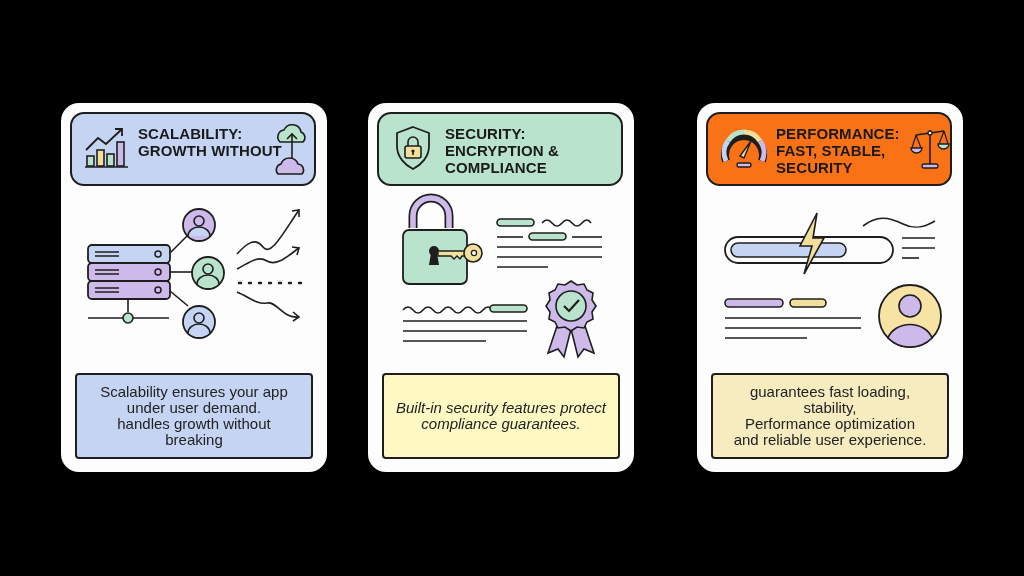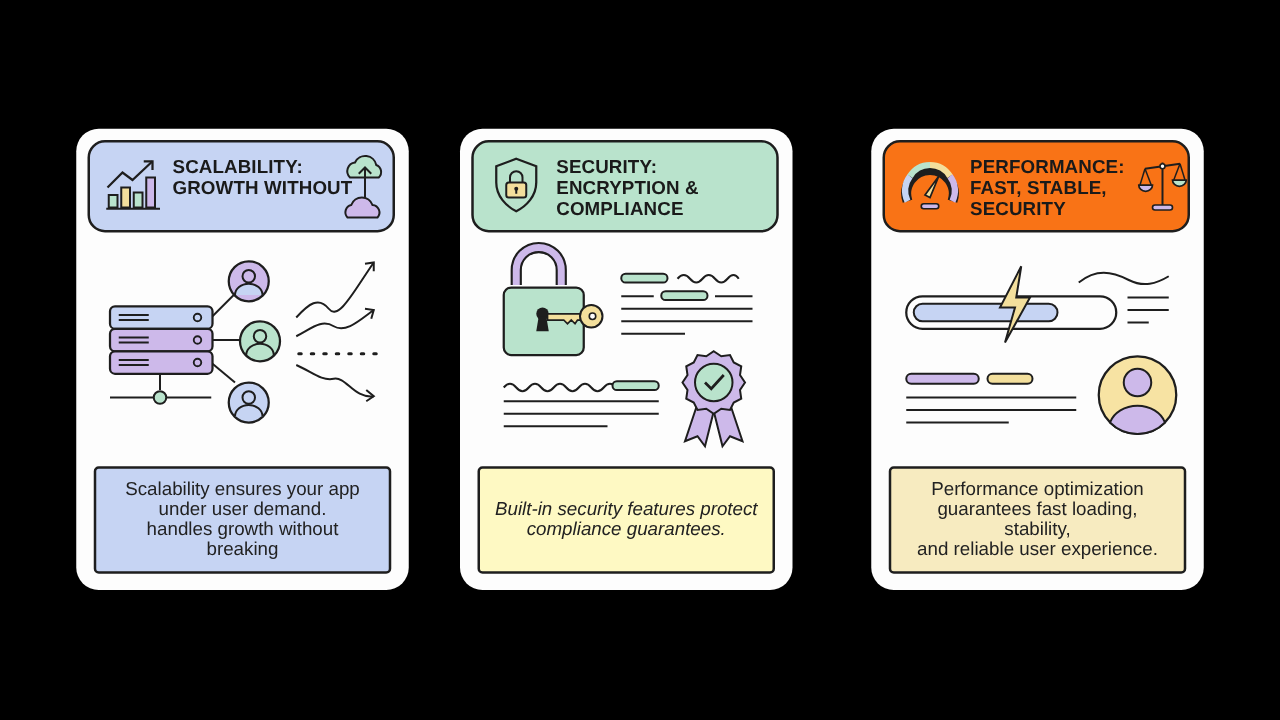--- a/index.html
+++ b/index.html
@@ -248,18 +248,18 @@
 
     <g>
       <circle cx="213" cy="123" r="31" fill="#f7e3a3" stroke="#1e1e1e" stroke-width="1.8"></circle>
       <circle cx="213" cy="113" r="11" fill="#cdb9ea" stroke="#1e1e1e" stroke-width="1.6"></circle>
       <path d="M191,145 a23,19 0 0 1 44,0 a31,31 0 0 1 -44,0 z" fill="#cdb9ea" stroke="#1e1e1e" stroke-width="1.6"></path>
     </g>
   </svg>
 
   <div class="desc">
     <div>
+      <span>guarantees fast loading, stability,</span>
       <span>Performance optimization</span>
-      <span>guarantees fast loading, stability,</span>
       <span>and reliable user experience.</span>
     </div>
   </div>
 </div>
 
 </body></html>

